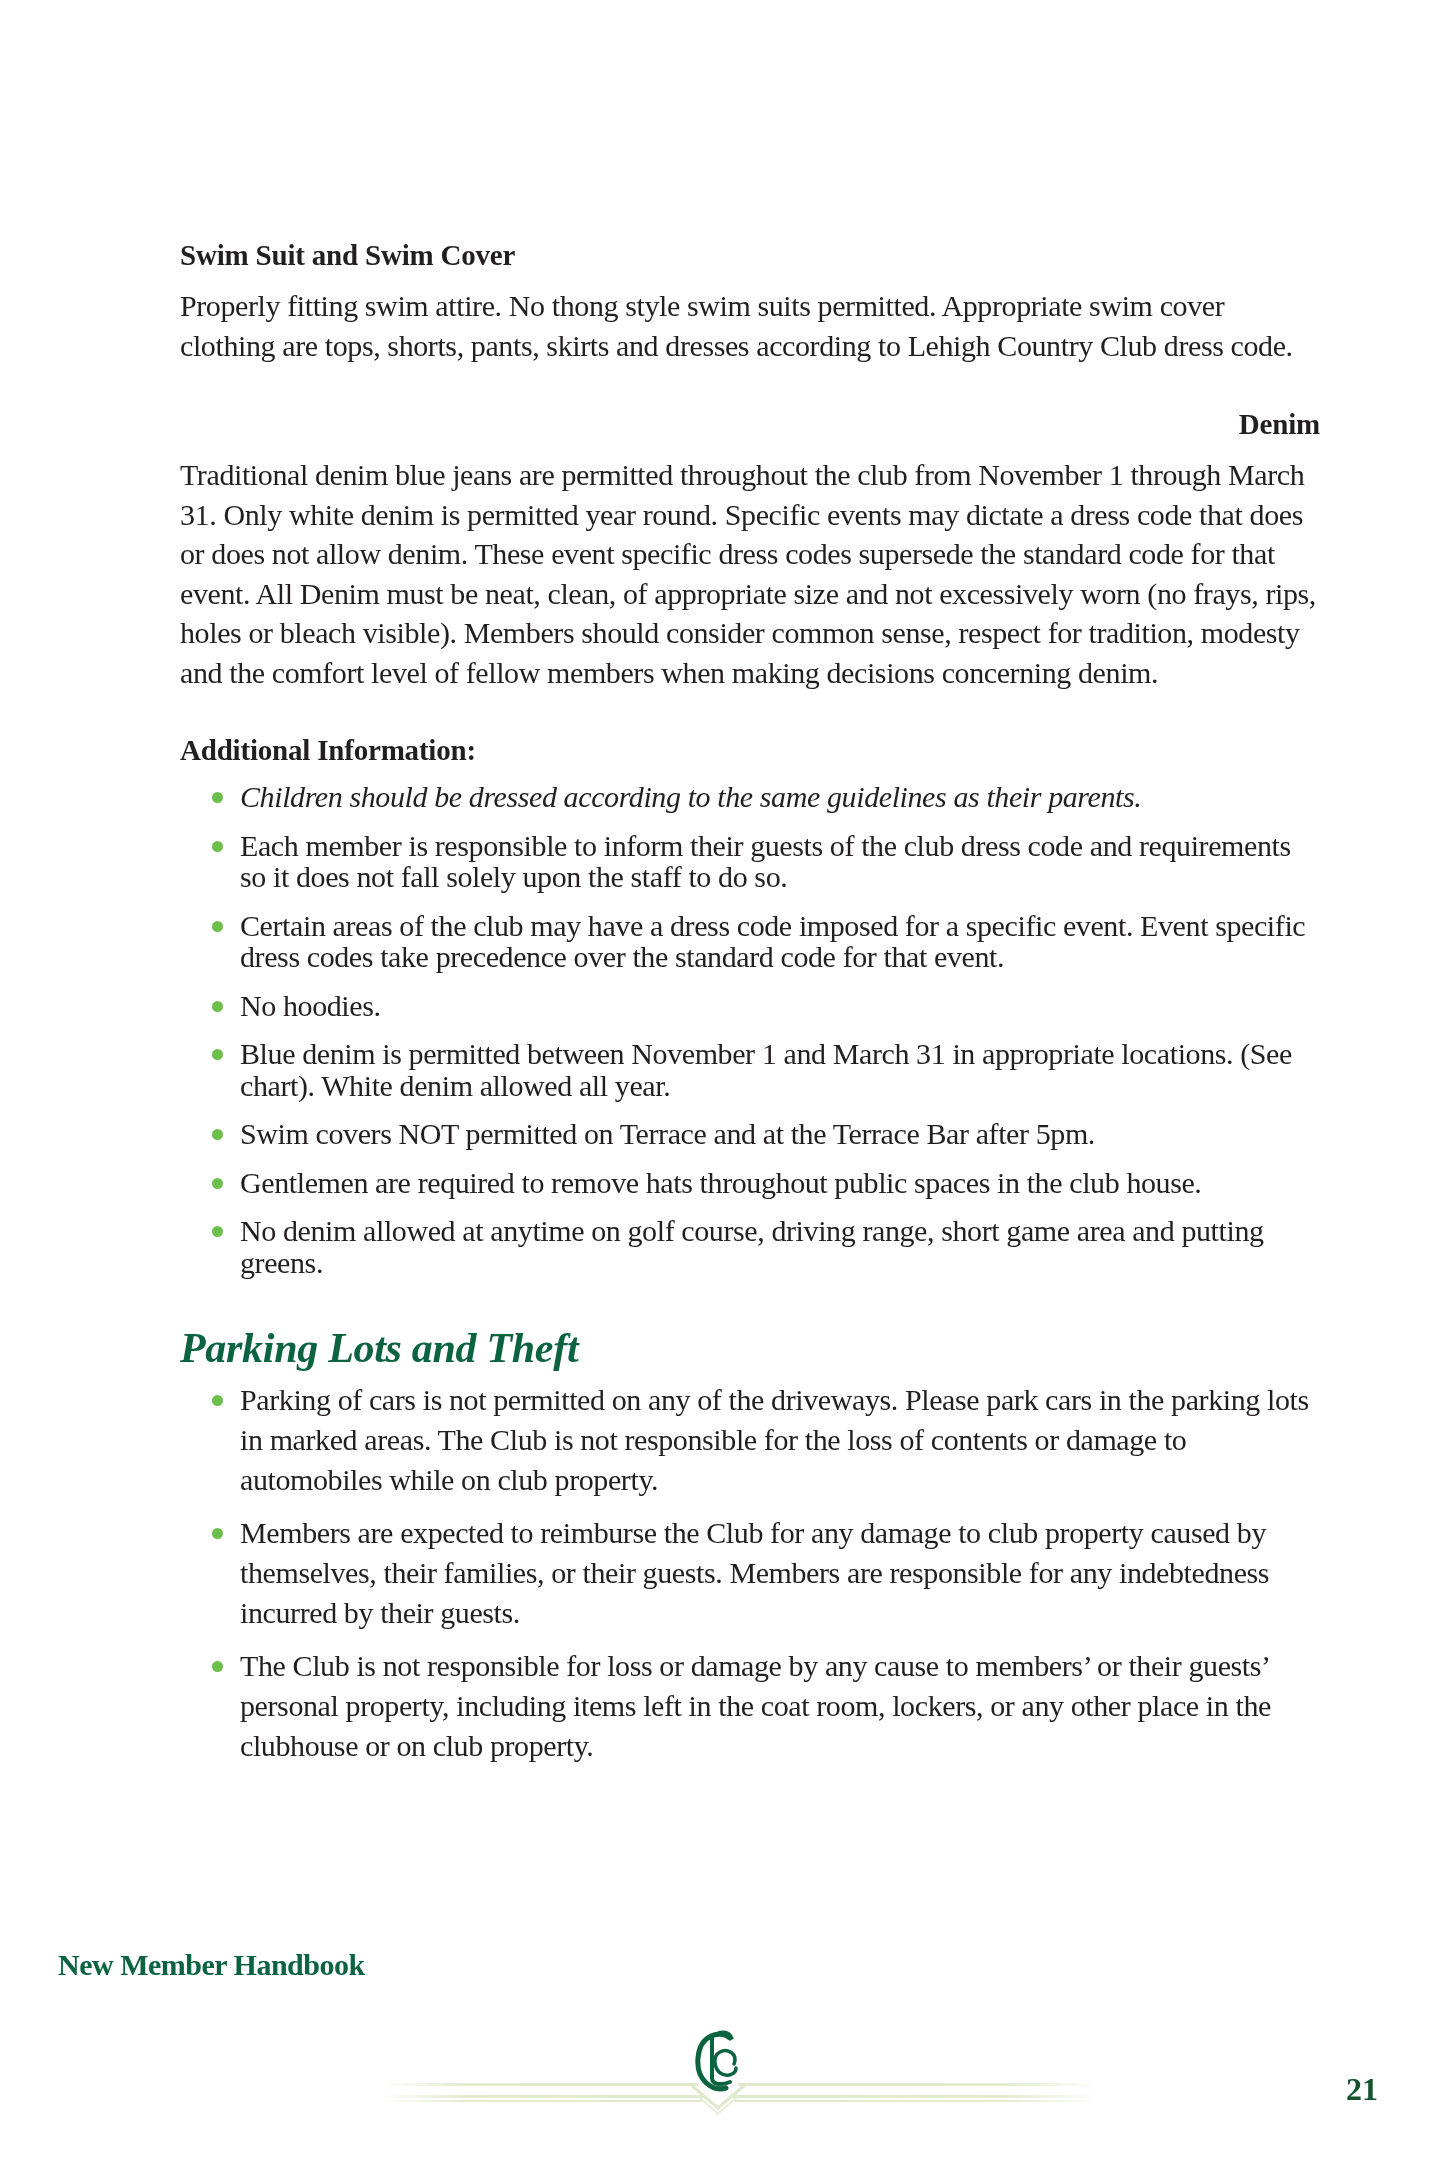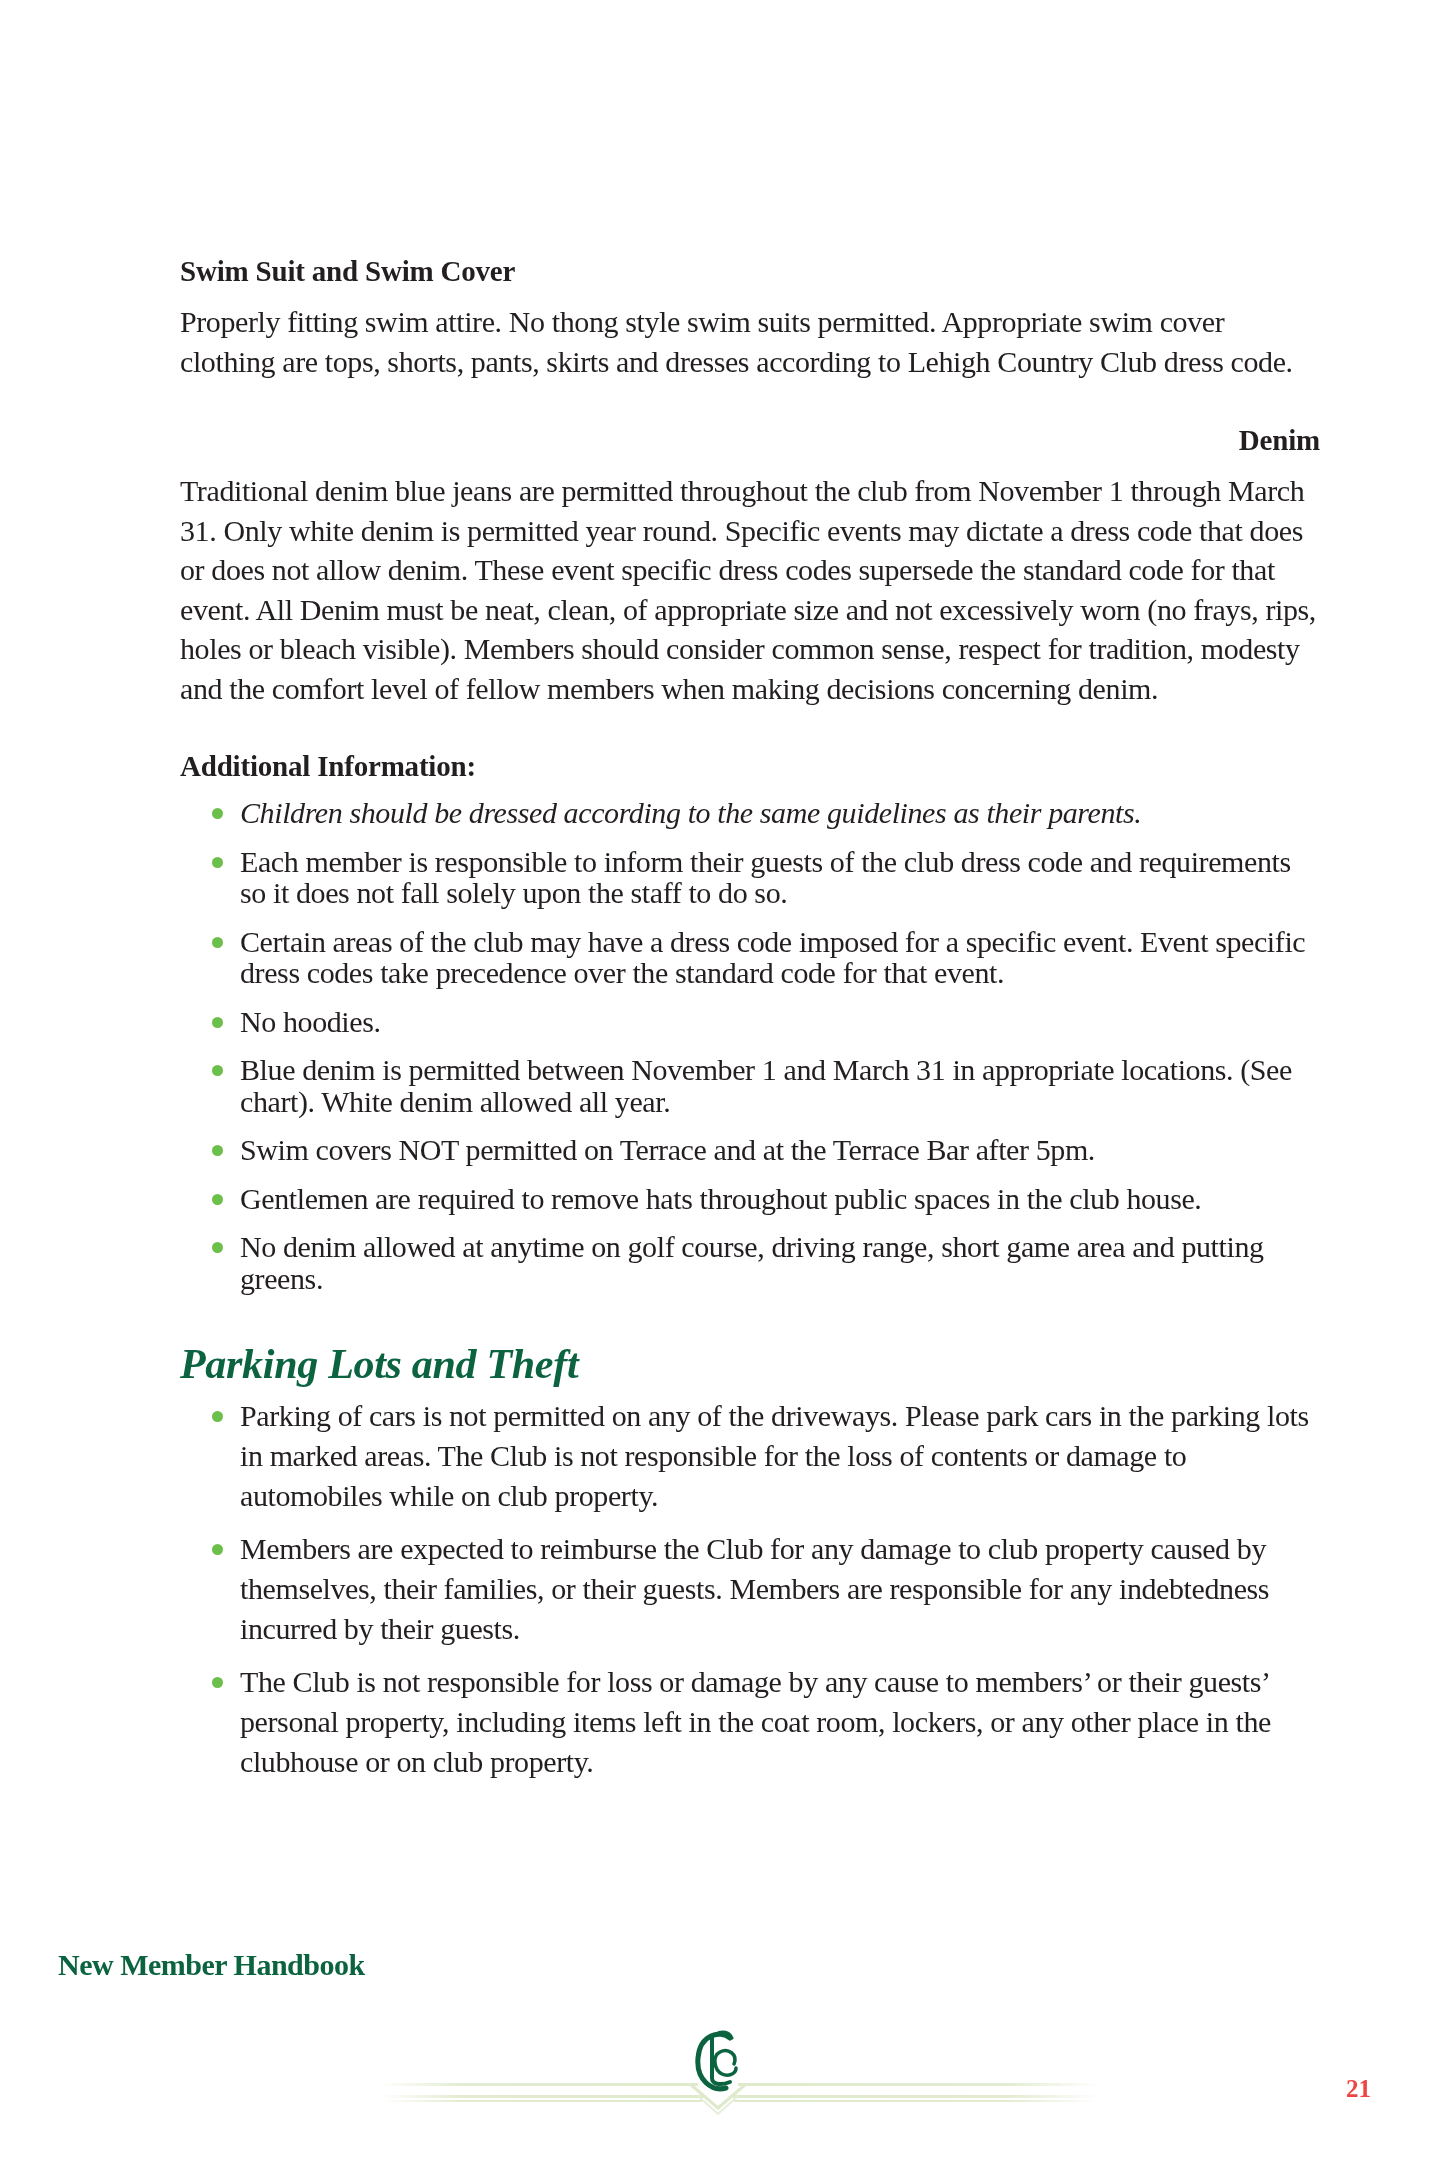--- a/index.html
+++ b/index.html
@@ -32,21 +32,21 @@
       line-height: 34px;
       margin: 0;
       letter-spacing: -0.2px;
     }
     .para {
       font-size: 30px;
       line-height: 39.5px;
       margin: 14px 0 0 0;
       letter-spacing: -0.4px;
     }
-    .sec-swim-head { margin-top: 16px; }
+    .sec-swim-head { margin-top: 0; }
     .sec-denim-head { margin-top: 42px; text-align: right; }
     .sec-add-head { margin-top: 41px; }
 
     ul.bullets {
       list-style: none;
       margin: 0;
       padding: 0;
     }
     ul.bullets li {
       position: relative;
@@ -94,24 +94,24 @@
       font-size: 30px;
       line-height: 34px;
       font-weight: bold;
       color: #0b6340;
       letter-spacing: -0.5px;
     }
     .footer-page {
       position: absolute;
       left: 1346px;
       top: 2072px;
-      font-size: 25px;
+      font-size: 32px;
       line-height: 34px;
       font-weight: bold;
-      color: #ef4444;
+      color: #14532d;
     }
     .footer-deco {
       position: absolute;
       left: 370px;
       top: 2070px;
       width: 740px;
       height: 50px;
     }
     .footer-logo {
       position: absolute;

